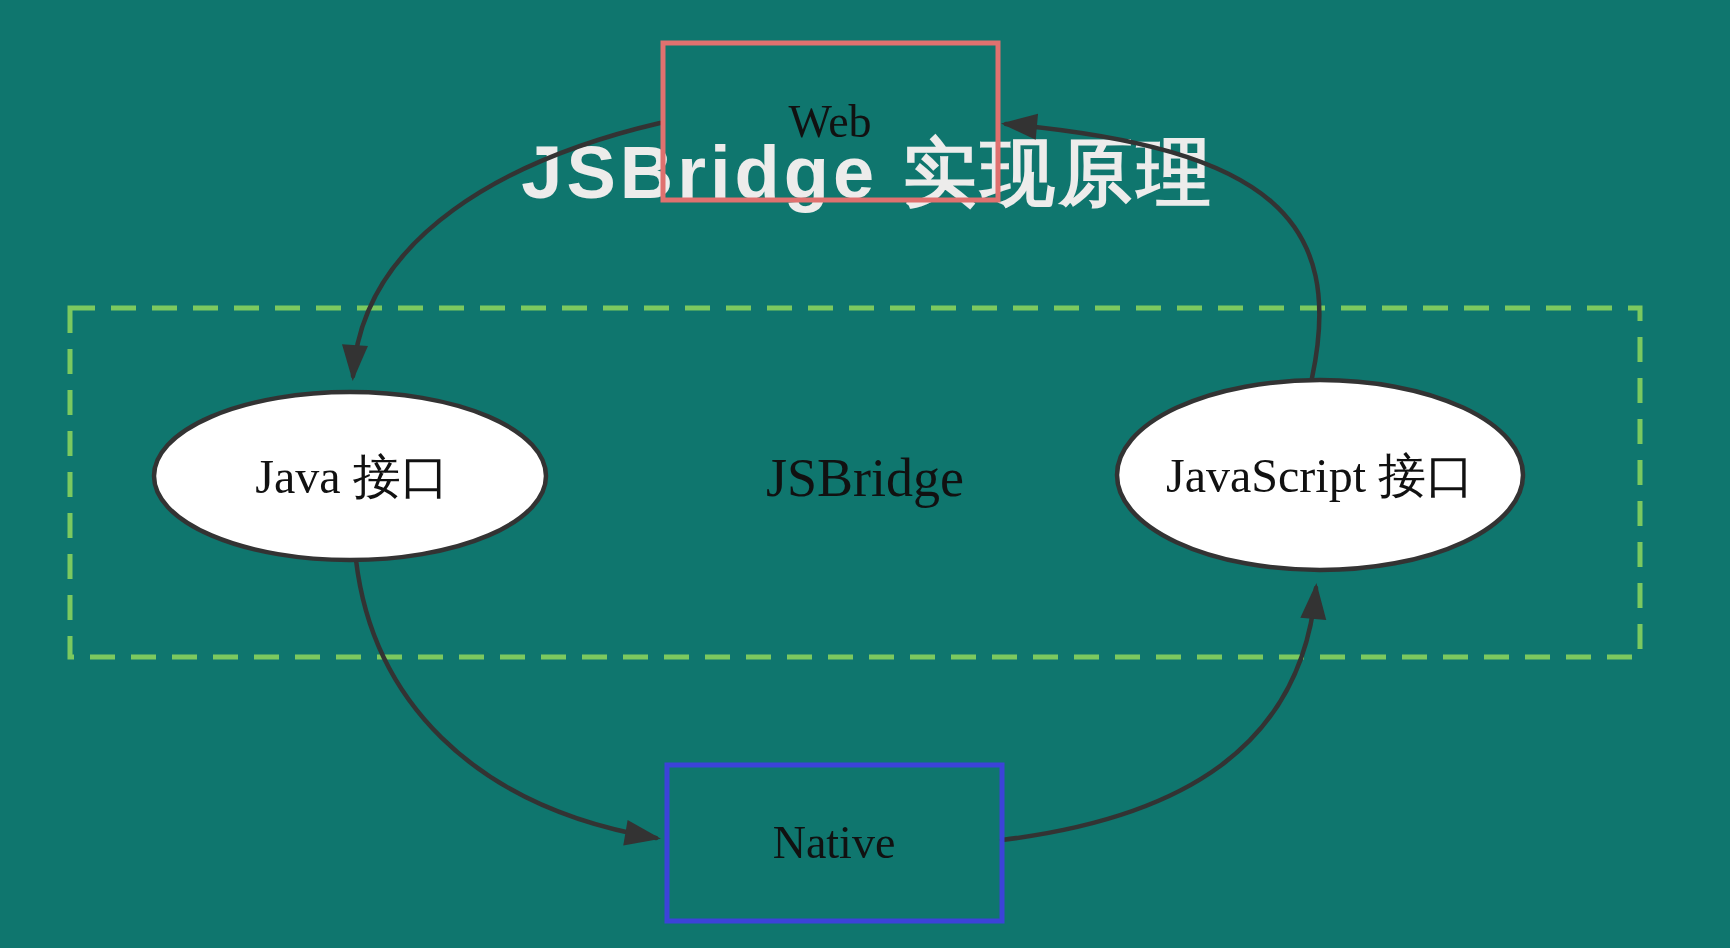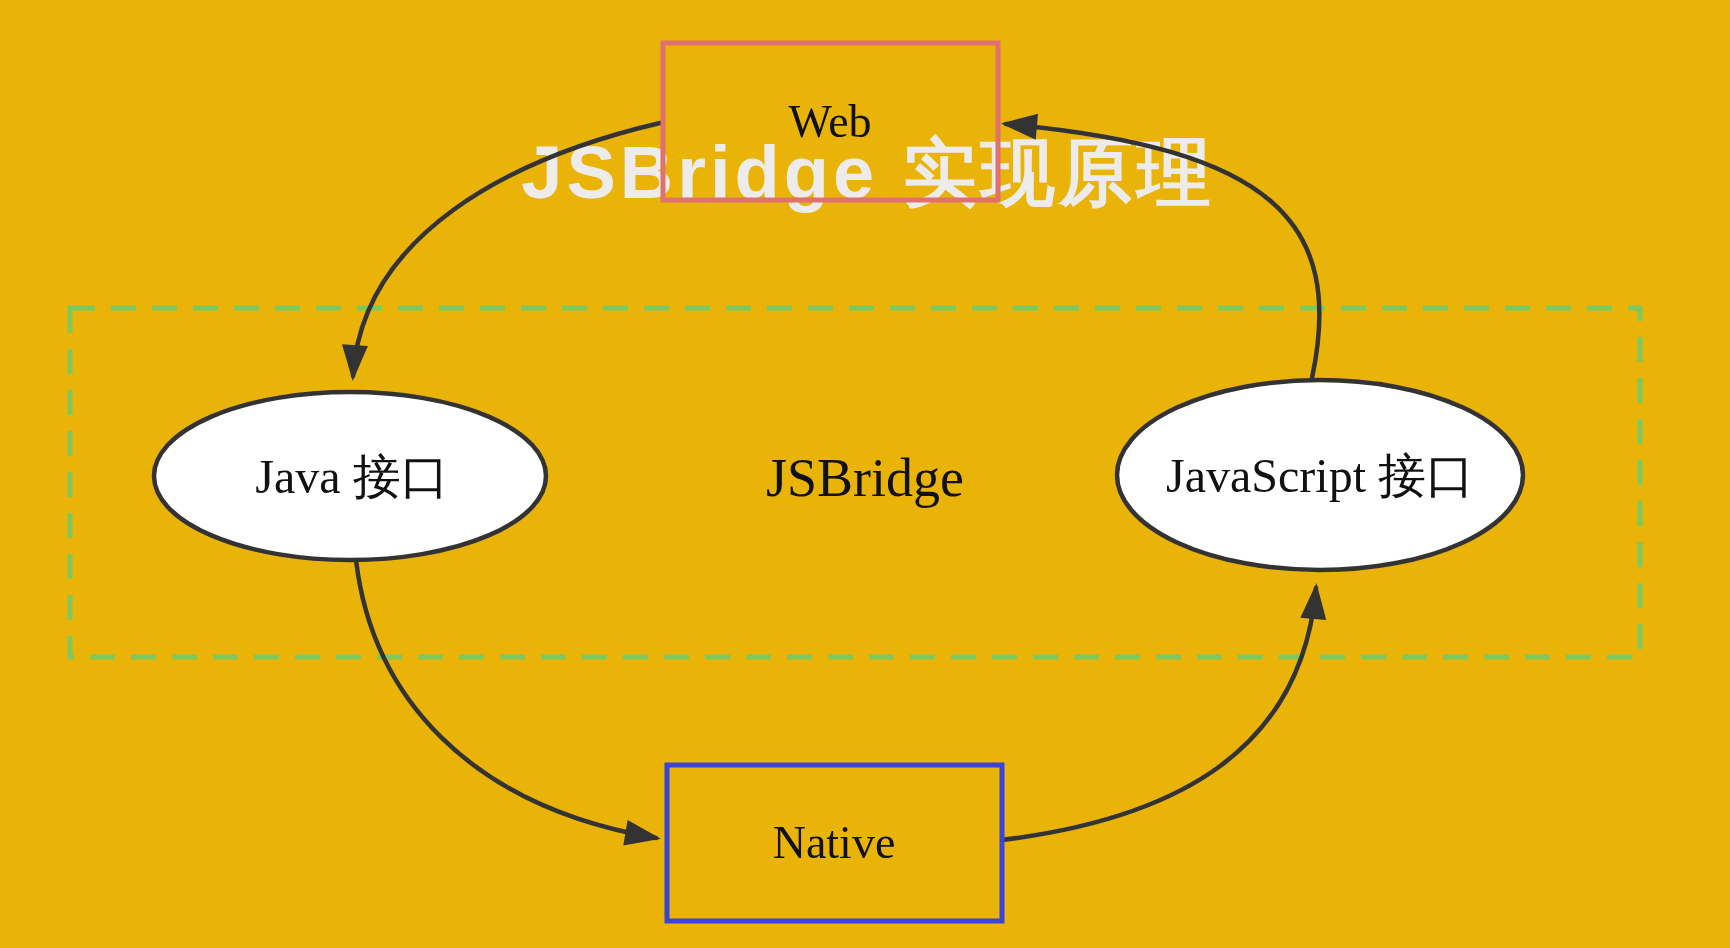--- a/index.html
+++ b/index.html
@@ -4,21 +4,21 @@
 <style>
   html, body {
     margin: 0;
     padding: 0;
     background: #ffffff;
   }
   .stage {
     position: relative;
     width: 1730px;
     height: 948px;
-    background: #eab308;
+    background: #0f766e;
     overflow: hidden;
     font-family: "Liberation Serif", "DejaVu Serif", serif;
   }
   svg { display: block; }
   .node-label {
     font-family: "Liberation Serif", "DejaVu Serif", serif;
     fill: #111111;
   }
   .watermark-text {
     font-family: "Liberation Sans", "DejaVu Sans", sans-serif;

